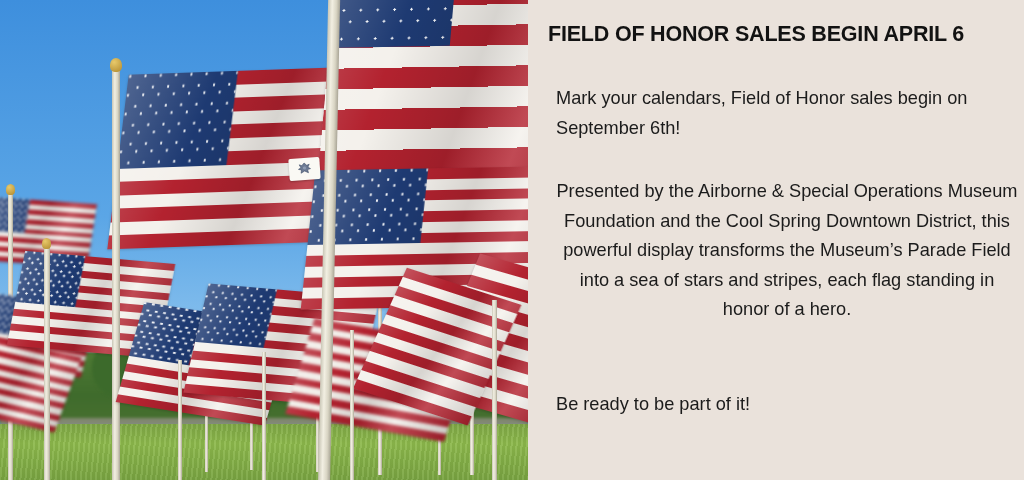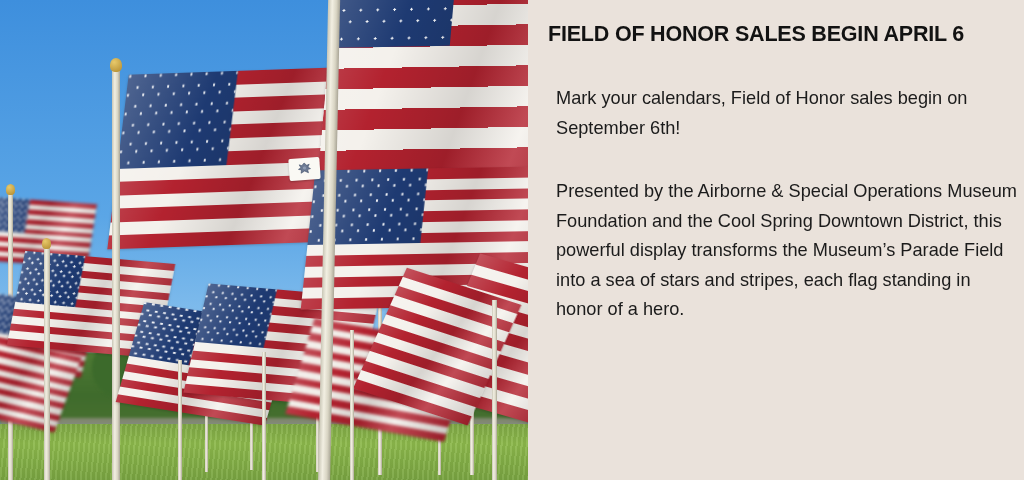--- a/index.html
+++ b/index.html
@@ -190,21 +190,21 @@
     left: 28px;
     width: 462px;
   }
   .body-block p {
     margin: 0;
     font-size: 18.2px;
     line-height: 29.5px;
     color: #1B1B1B;
   }
   #para-1 { top: 84px; }
-  #para-2 { top: 177px; }
+  #para-2 { top: 177px; text-align: center; }
   #para-3 { top: 390px; }
 </style>
 </head>
 <body>
 
 <div class="promo-card">
 
   <div class="photo">
     <div class="sky"></div>
 
@@ -334,15 +334,18 @@
     <div class="headline">FIELD OF HONOR SALES BEGIN APRIL 6</div>
 
     <div class="body-block" id="para-1">
       <p>Mark your calendars, Field of Honor sales begin on September 6th!</p>
     </div>
 
     <div class="body-block" id="para-2">
       <p>Presented by the Airborne &amp; Special Operations Museum Foundation and the Cool Spring Downtown District, this powerful display transforms the Museum’s Parade Field into a sea of stars and stripes, each flag standing in honor of a hero.</p>
     </div>
 
+    <div class="body-block" id="para-3">
+      <p>Be ready to be part of it!</p>
+    </div>
   </div>
 
 </div>
 
 </body></html>

